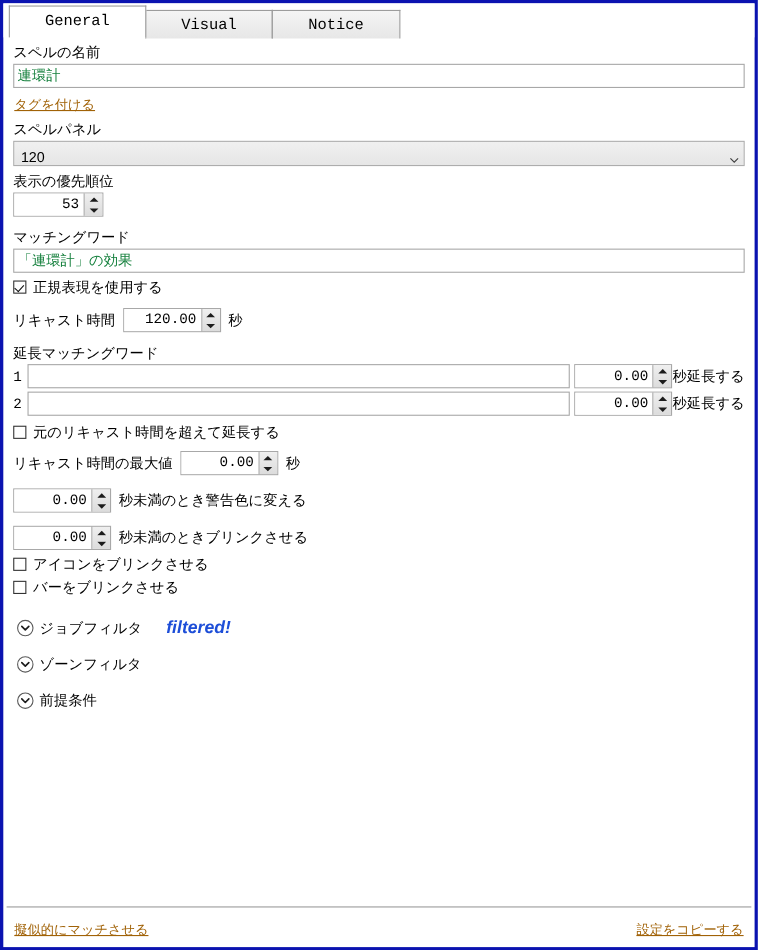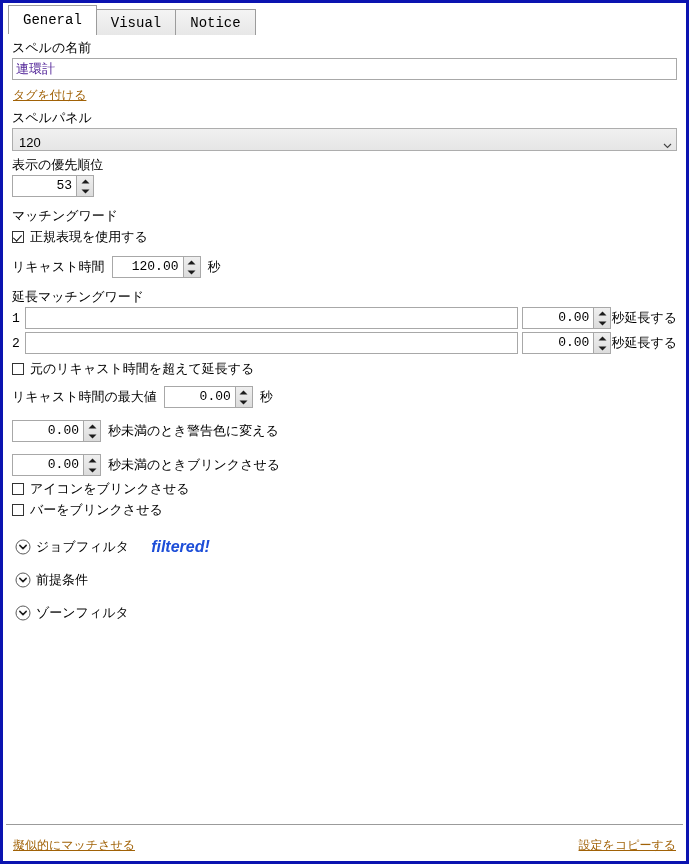--- a/index.html
+++ b/index.html
@@ -32,21 +32,21 @@
     display: flex;
     align-items: flex-end;
     padding-left: 5px;
     box-sizing: border-box;
   }
   .tab {
     font-family: "Liberation Mono", "DejaVu Sans Mono", monospace;
     font-size: 14px;
     height: 26px;
     line-height: 26px;
-    padding: 0 14px;
+    padding: 0 32px;
     box-sizing: border-box;
     border: 1px solid #9c9c9c;
     border-bottom: none;
     background: linear-gradient(to bottom, #f4f4f4 0%, #e7e7e7 100%);
     color: #000;
     margin-right: -1px;
     position: relative;
     top: 1px;
   }
   .tab.active {
@@ -72,21 +72,21 @@
   }
 
   .field-text {
     box-sizing: border-box;
     width: 100%;
     height: 22px;
     border: 1px solid #a8a8a8;
     background: #ffffff;
     font-family: "Liberation Sans", "DejaVu Sans", sans-serif;
     font-size: 13px;
-    color: #4c1d95;
+    color: #15803d;
     padding: 0 3px;
     line-height: 20px;
     outline: none;
   }
 
   .combo {
     box-sizing: border-box;
     width: 100%;
     height: 23px;
     border: 1px solid #adadad;
@@ -295,20 +295,21 @@
         <div class="sbtn">
           <svg width="9" height="5" viewBox="0 0 9 5">
               <path d="M0.5 0.5 L4.5 4.5 L8.5 0.5 Z" fill="#1c1c1c"></path>
             </svg>
         </div>
       </div>
     </div>
 
     
     <div class="label" style="margin-top:11px;">マッチングワード</div>
+    <input class="field-text" type="text" value="「連環計」の効果" style="">
 
     
     <div class="chk-row">
       <span class="cbox checked"></span>
       <span class="chk-label">正規表現を使用する</span>
     </div>
 
     
     <div class="inline-row" style="margin-top:11px;">
       <span class="txt">リキャスト時間</span>
@@ -465,31 +466,31 @@
       <span class="sect-tag">filtered!</span>
     </div>
 
     <div class="sect" style="margin-top:15px;">
       <span class="sect-ico">
         <svg width="16" height="16" viewBox="0 0 16 16">
           <circle cx="8" cy="8" r="7" fill="#ffffff" stroke="#5a5a5a" stroke-width="1"></circle>
           <path d="M4.8 6.4 L8 9.6 L11.2 6.4" fill="none" stroke="#1c1c1c" stroke-width="1.5" stroke-linecap="round" stroke-linejoin="round"></path>
         </svg>
       </span>
-      <span class="sect-title">前提条件</span>
+      <span class="sect-title">ゾーンフィルタ</span>
     </div>
 
     <div class="sect" style="margin-top:15px;">
       <span class="sect-ico">
         <svg width="16" height="16" viewBox="0 0 16 16">
           <circle cx="8" cy="8" r="7" fill="#ffffff" stroke="#5a5a5a" stroke-width="1"></circle>
           <path d="M4.8 6.4 L8 9.6 L11.2 6.4" fill="none" stroke="#1c1c1c" stroke-width="1.5" stroke-linecap="round" stroke-linejoin="round"></path>
         </svg>
       </span>
-      <span class="sect-title">ゾーンフィルタ</span>
+      <span class="sect-title">前提条件</span>
     </div>
 
   </div>
 
   <div class="footer-sep"></div>
   <div class="footer">
     <a class="link">擬似的にマッチさせる</a>
     <a class="link">設定をコピーする</a>
   </div>
 

